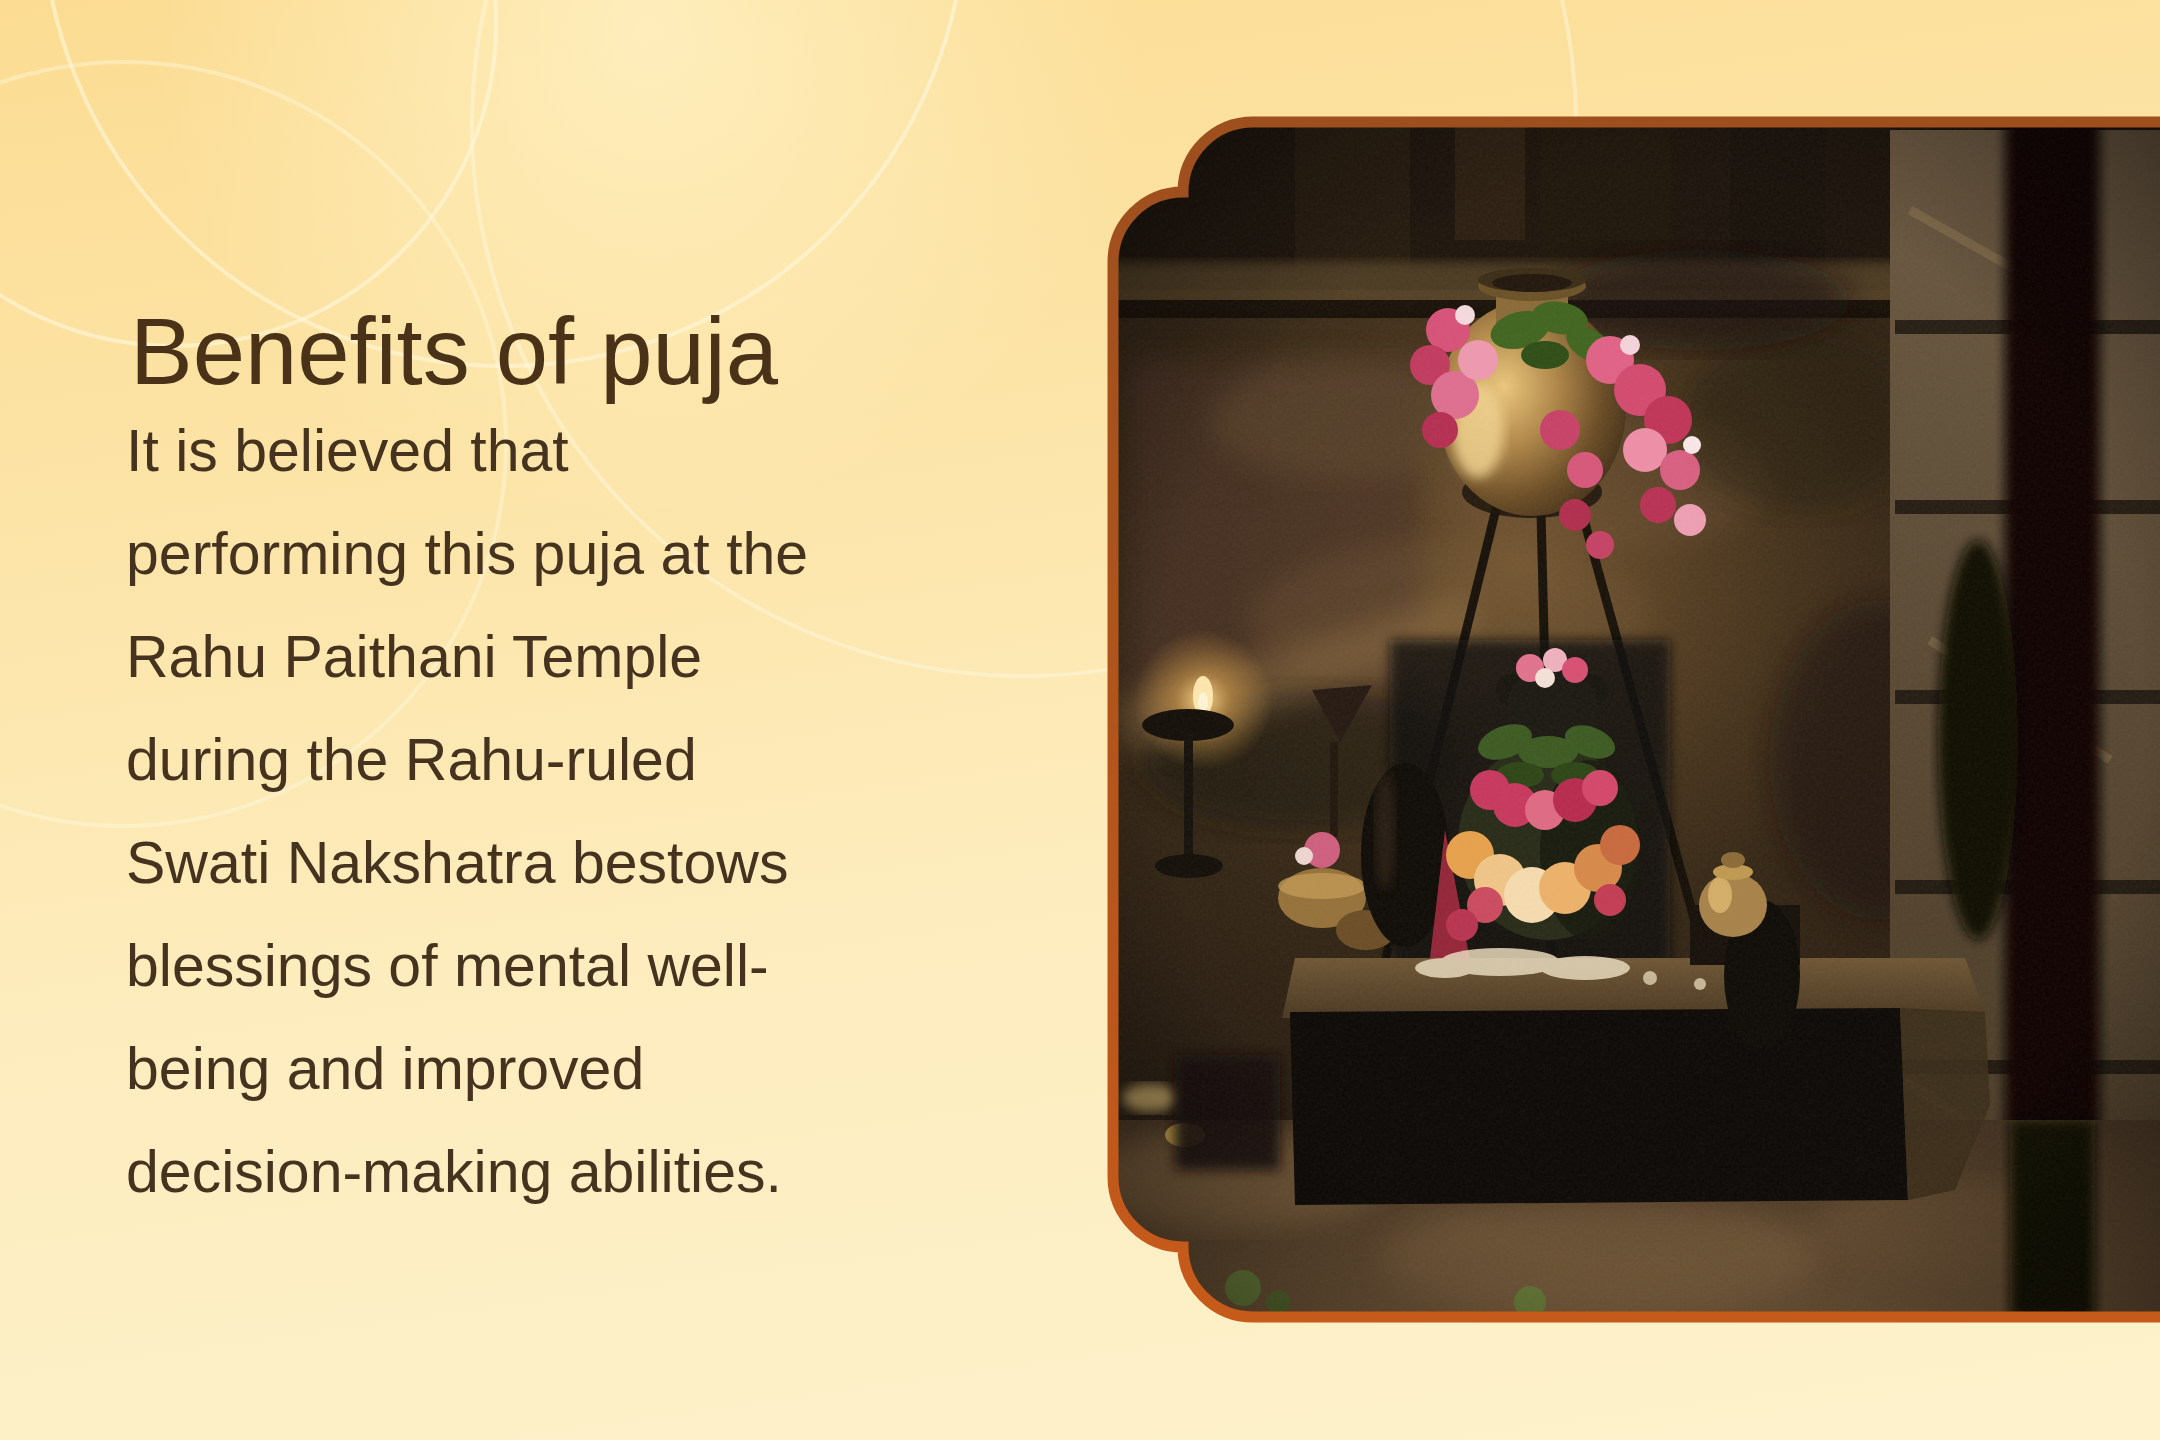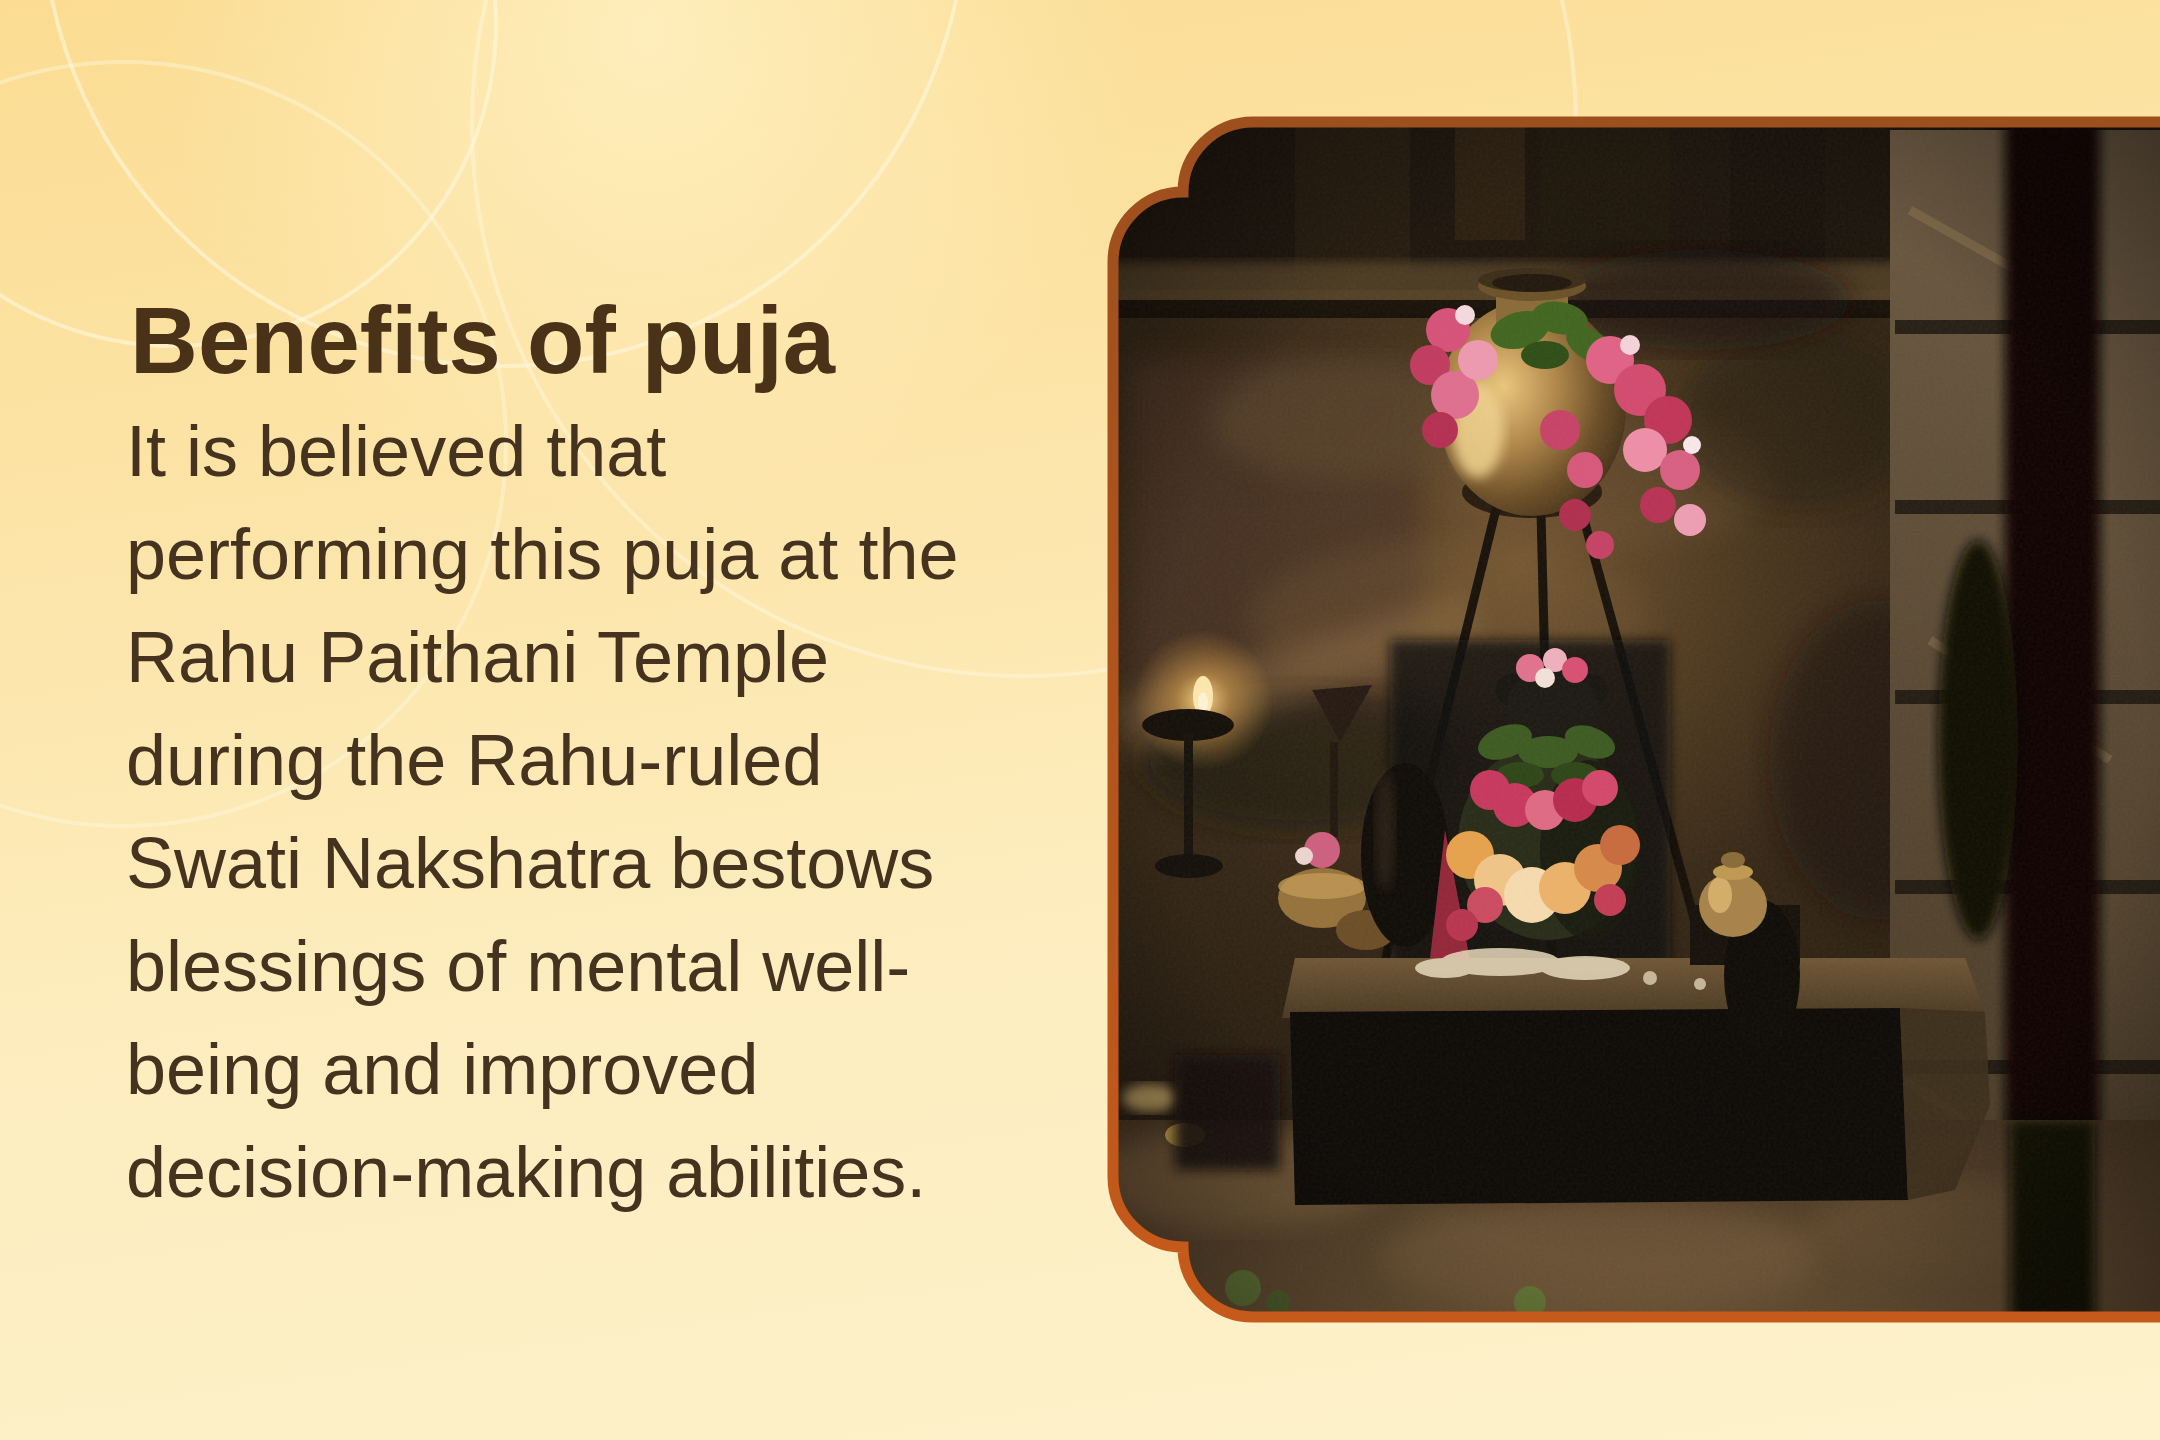--- a/index.html
+++ b/index.html
@@ -8,25 +8,25 @@
   .slide{position:absolute;inset:0;overflow:hidden;
     background:
       radial-gradient(circle 900px at 30% 2%, rgba(255,243,200,0.75) 0%, rgba(255,243,200,0) 55%),
       linear-gradient(172deg,#fbdc92 0%,#fce4a7 30%,#fdedbf 62%,#fdf2cc 100%);}
   .decor-circle{position:absolute;border-radius:50%;
       border:4px solid rgba(255,249,226,0.55);}
   .dc1{width:640px;height:640px;left:-150px;top:-300px;}
   .dc2{width:920px;height:920px;left:40px;top:-560px;}
   .dc3{width:760px;height:760px;left:-260px;top:60px;border-color:rgba(255,249,226,0.4);}
   .dc4{width:1100px;height:1100px;left:470px;top:-430px;border-color:rgba(255,249,226,0.45);}
-  .title{position:absolute;left:130px;top:292px;margin:0;
-      font-size:94px;font-weight:bold;letter-spacing:0;
+  .title{position:absolute;left:130px;top:303px;margin:0;
+      font-size:94px;font-weight:normal;letter-spacing:0;
       color:#4a3219;line-height:1.05;}
   .body-text{position:absolute;left:126px;top:400px;margin:0;
-      font-size:72px;line-height:103px;color:#46331f;
+      font-size:59px;line-height:103px;color:#46331f;
       white-space:pre-line;letter-spacing:0;}
   .photo-svg{position:absolute;left:0;top:0;width:2160px;height:1440px;}
 </style>
 </head>
 <body>
 
 <div class="slide">
 
   <div class="decor-circle dc1"></div>
   <div class="decor-circle dc2"></div>

